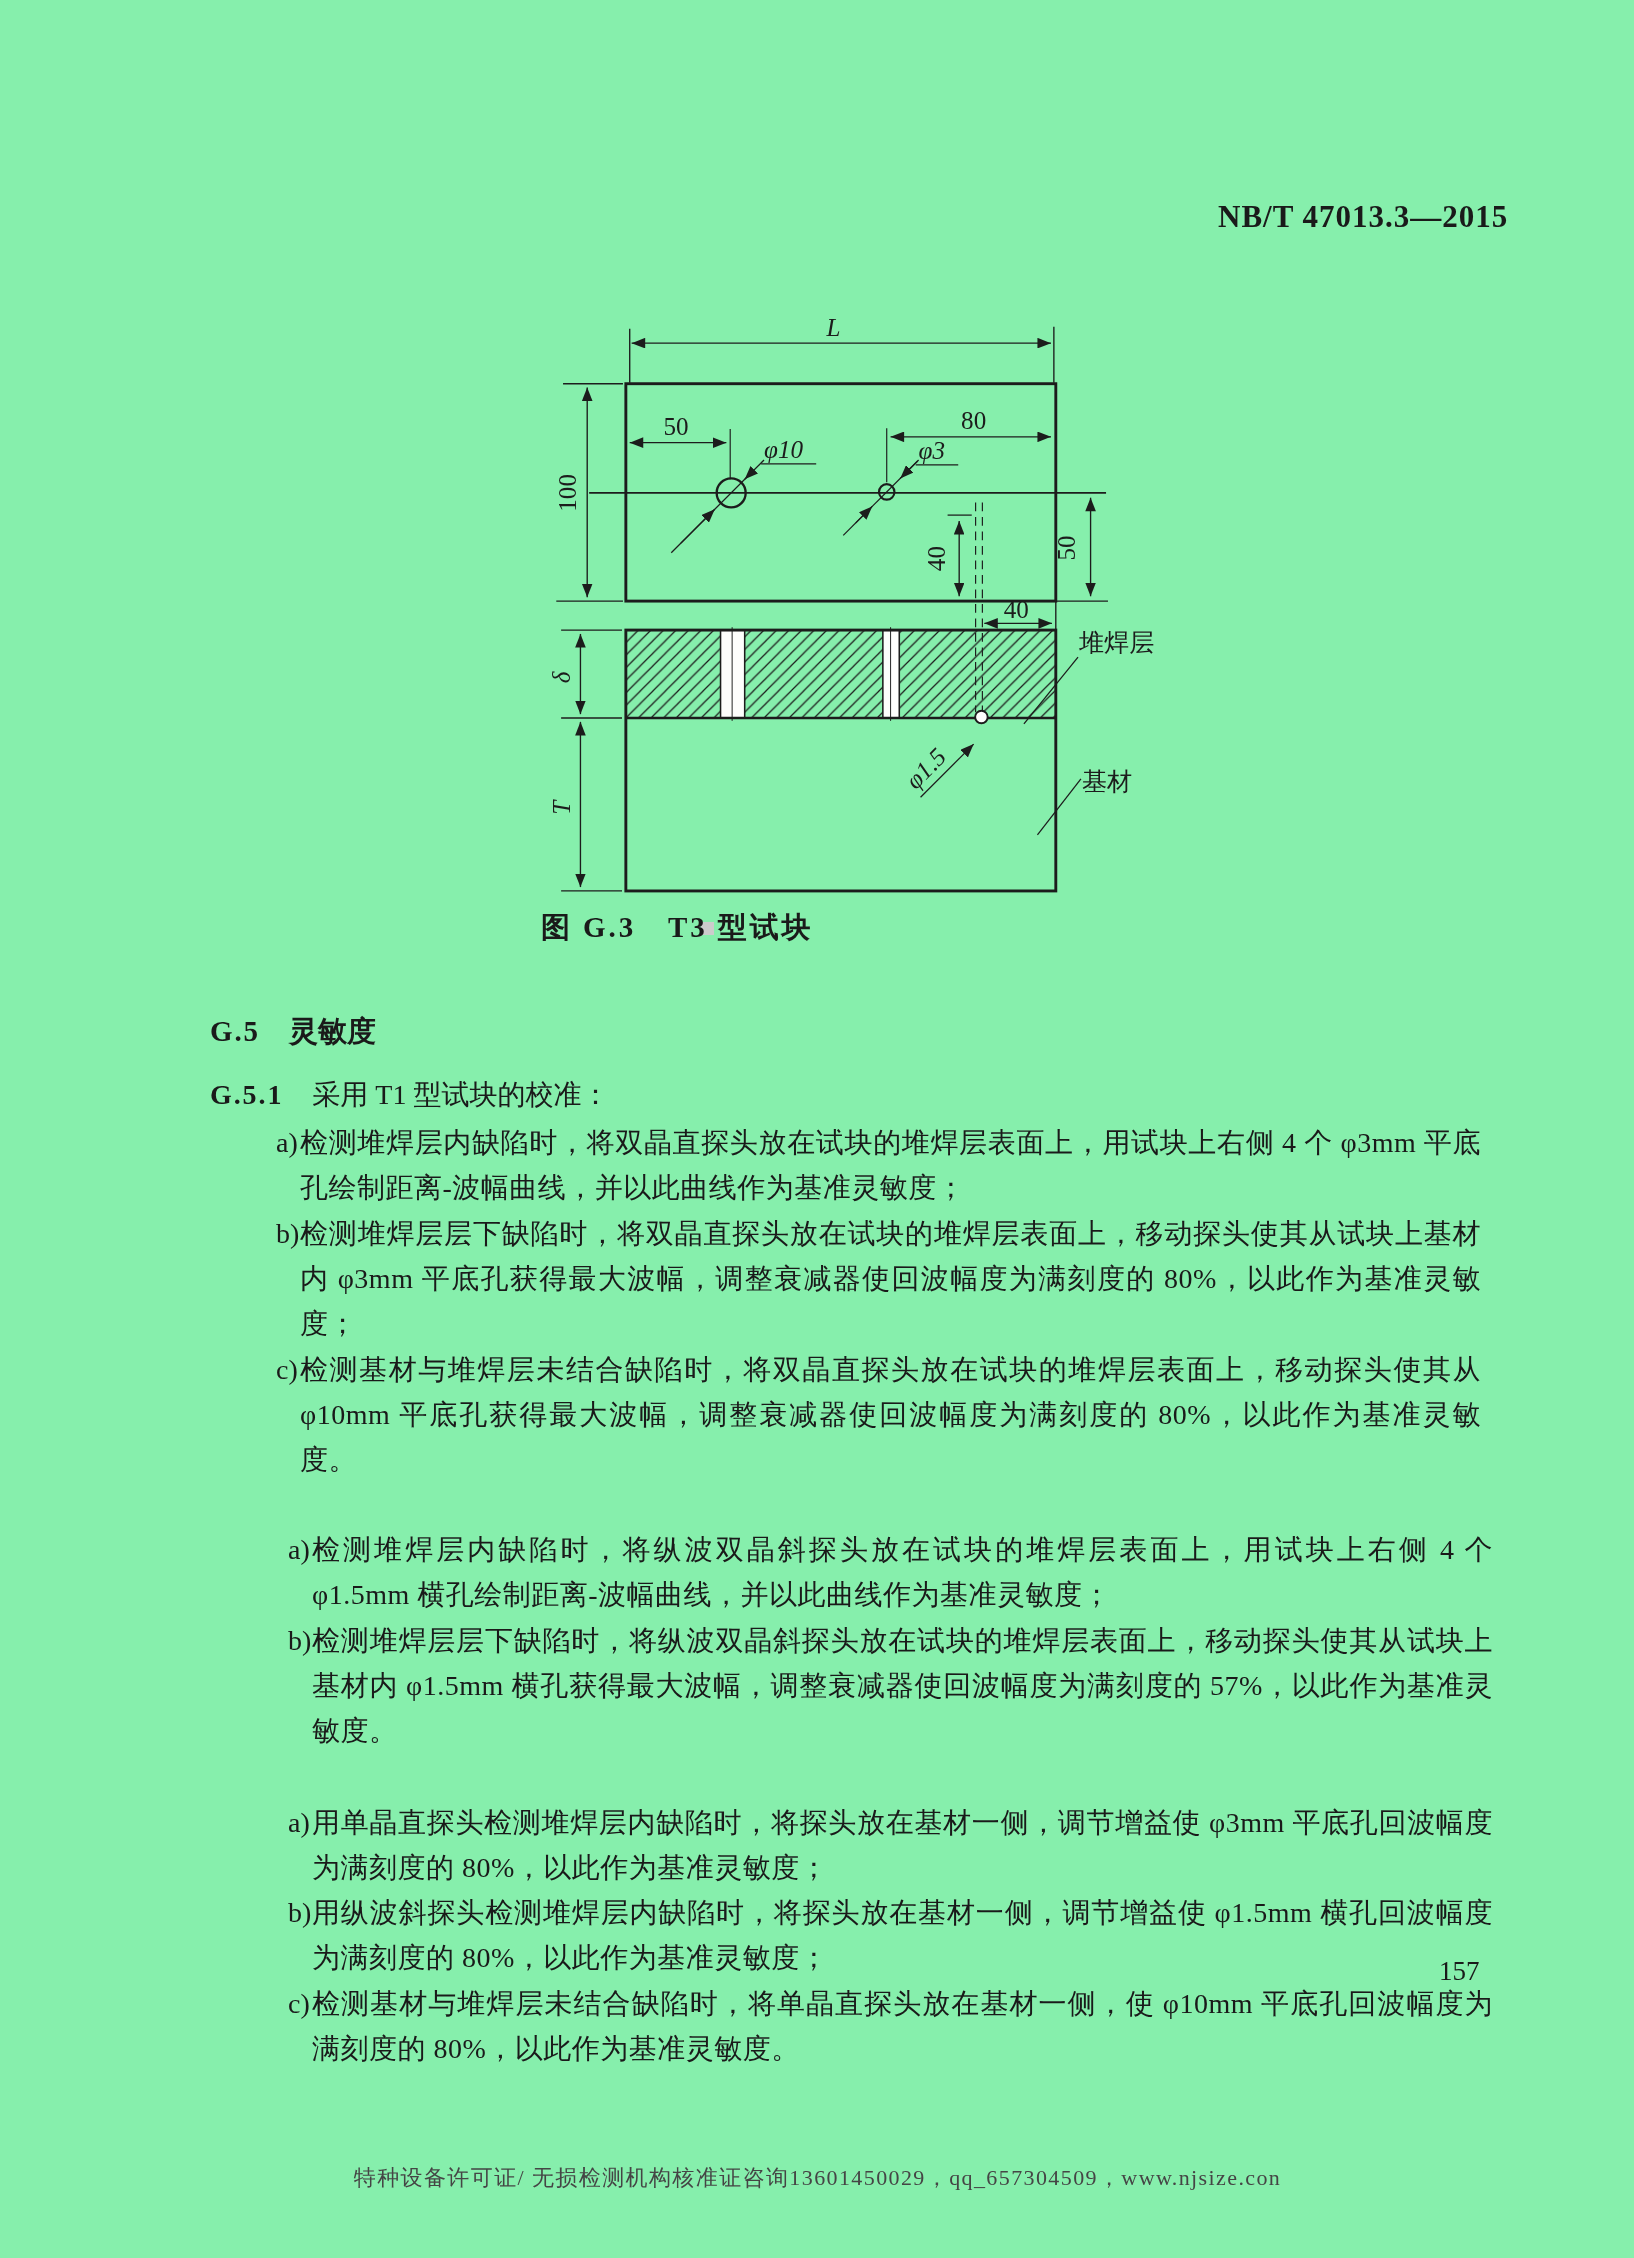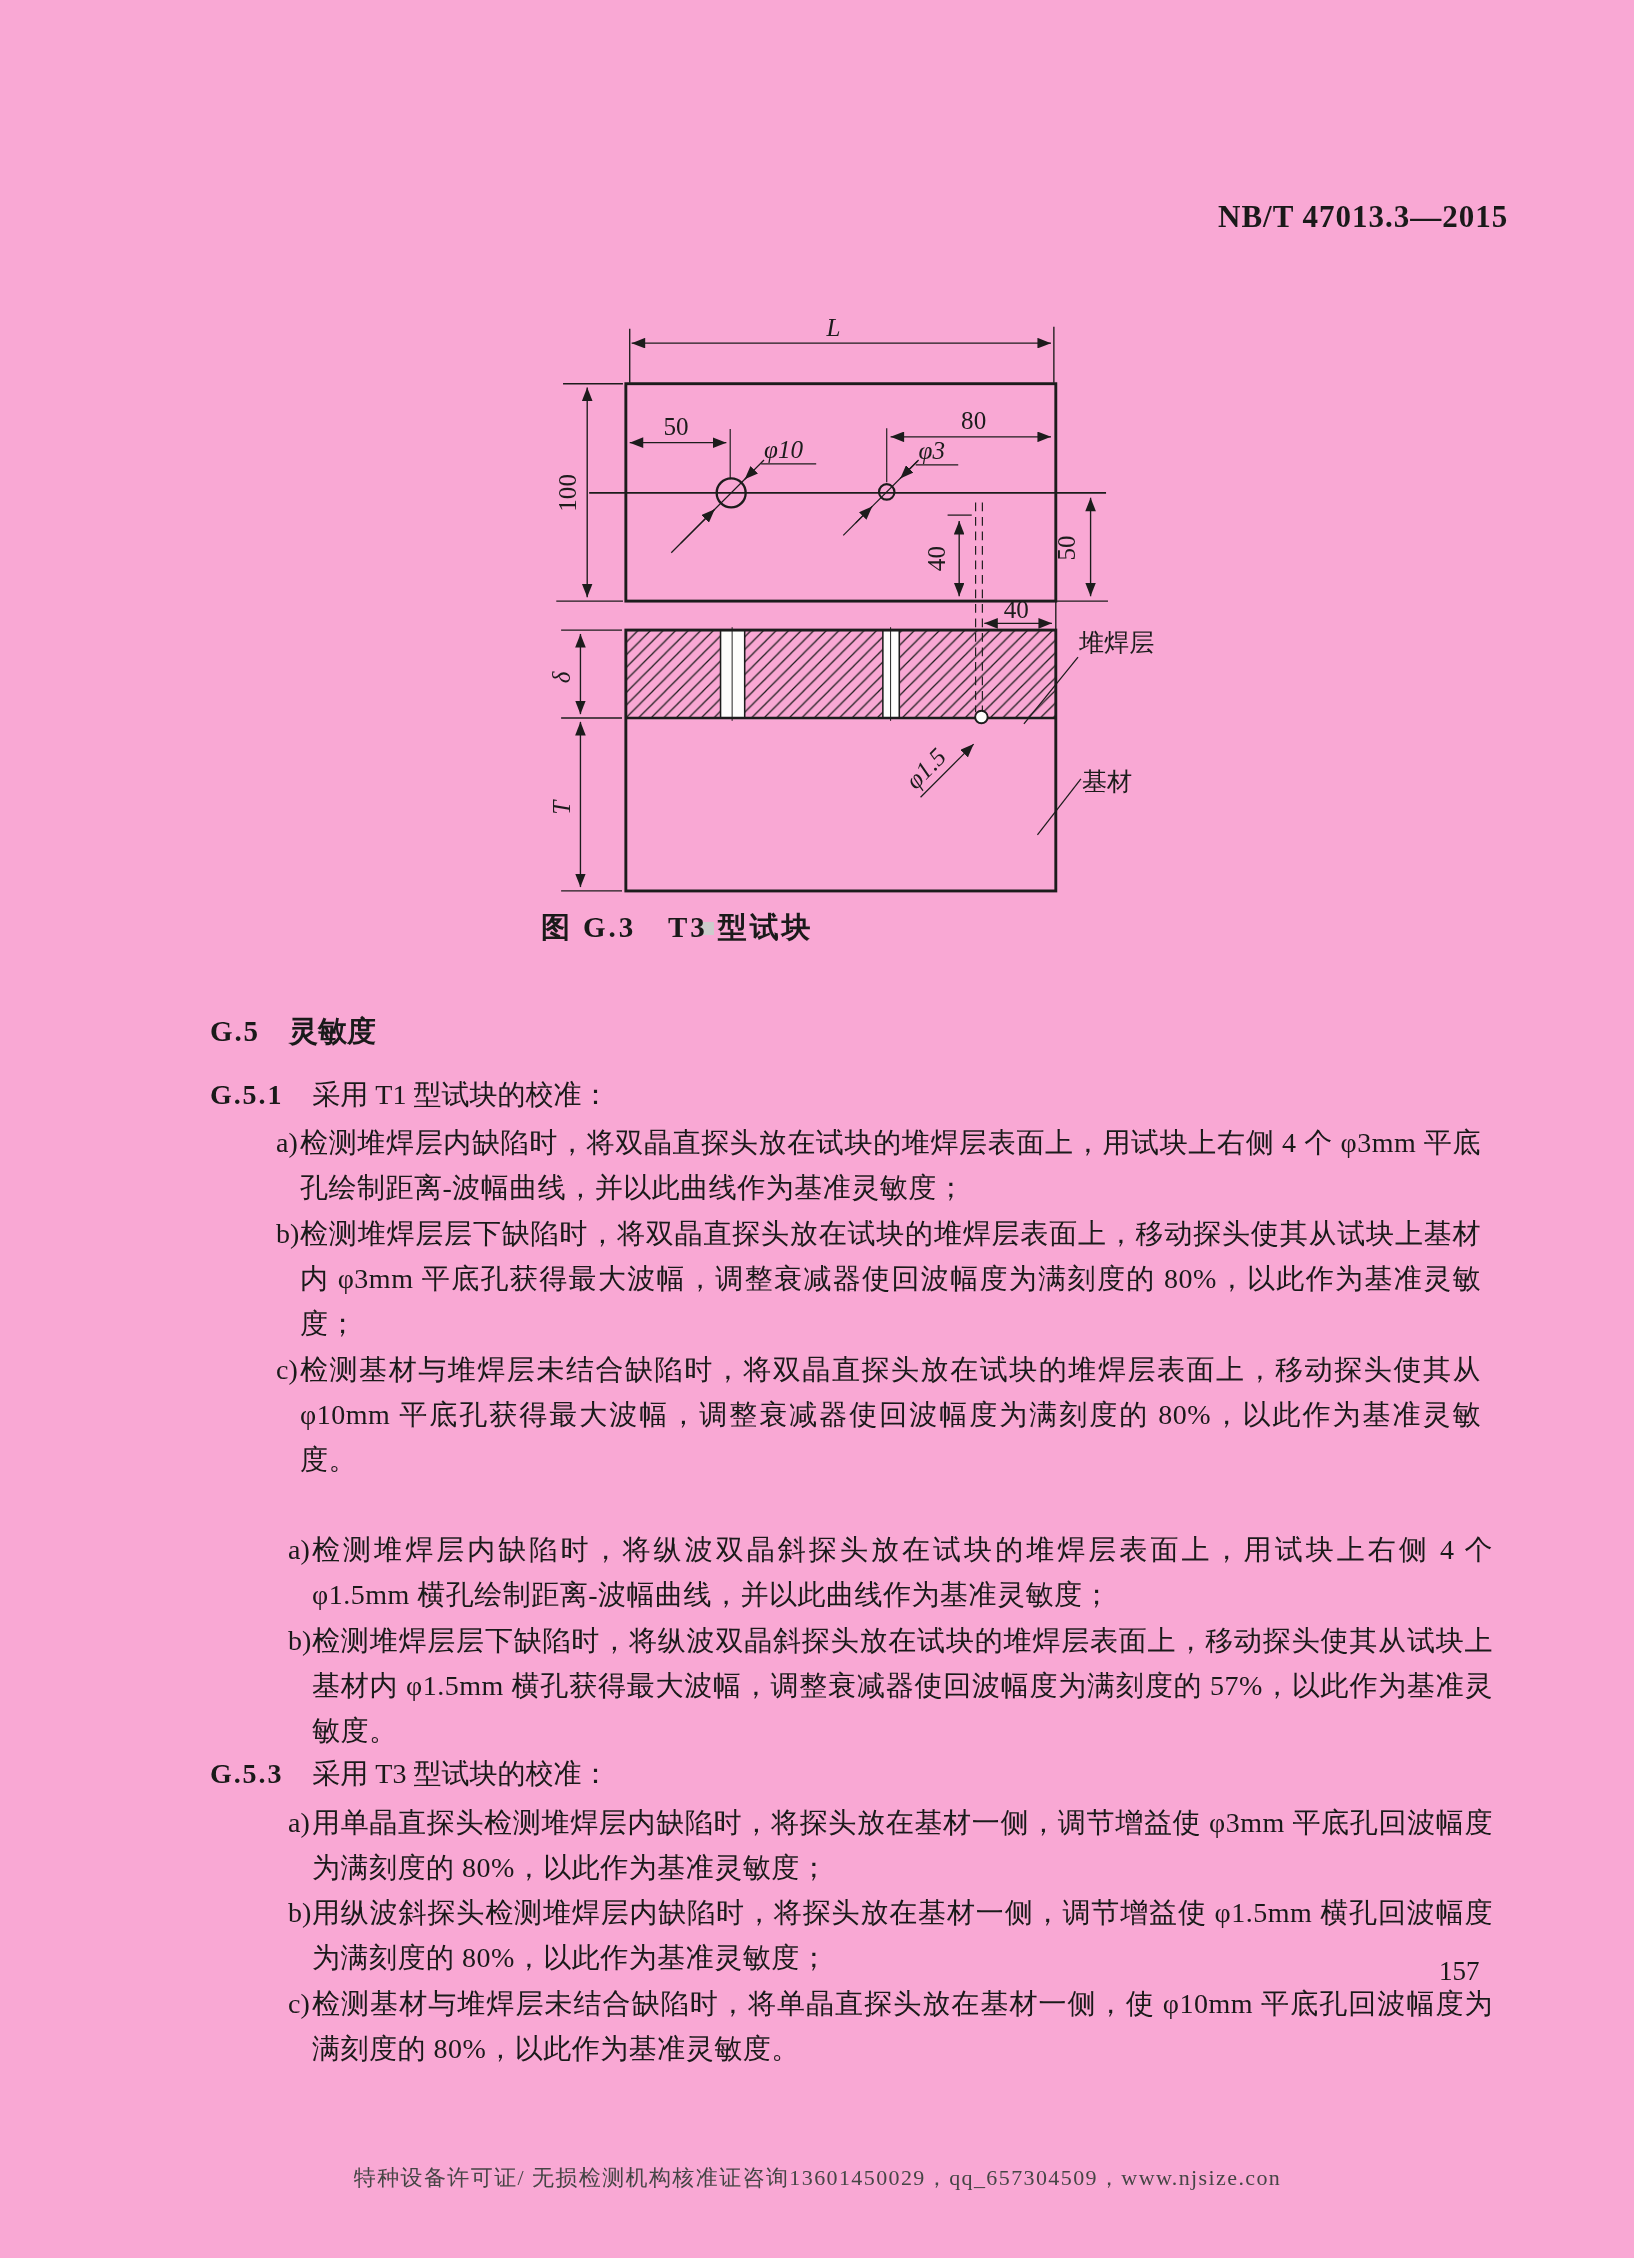--- a/index.html
+++ b/index.html
@@ -1,18 +1,18 @@
 <!DOCTYPE html>
 <html><head>
 <meta charset="utf-8">
 <style>
   html,body{margin:0;padding:0;background:#e8e8e8;}
   .page{
     position:relative;width:1635px;height:2258px;margin:0 auto;
-    background:#f9a8d4;color:#1a1a1a;
+    background:#86efac;color:#1a1a1a;
     font-family:"Liberation Serif", serif;overflow:hidden;
   }
   .header-code{
     position:absolute;top:199px;left:1218px;width:270px;
     font-size:31px;font-weight:bold;letter-spacing:1px;white-space:nowrap;
   }
   .figure-svg{position:absolute;left:536px;top:261px;width:657px;height:657px;}
   .fig-caption{
     position:absolute;top:908px;left:541px;width:628px;text-align:left;
     font-size:29px;font-weight:bold;letter-spacing:2.9px;white-space:nowrap;
@@ -174,23 +174,20 @@
 
   <div class="item i2" style="top:1527px">
     <span class="item-label">a)</span>
     <span class="item-text">检测堆焊层内缺陷时，将纵波双晶斜探头放在试块的堆焊层表面上，用试块上右侧 4 个 φ1.5mm 横孔绘制距离-波幅曲线，并以此曲线作为基准灵敏度；</span>
   </div>
   <div class="item i2" style="top:1618px">
     <span class="item-label">b)</span>
     <span class="item-text">检测堆焊层层下缺陷时，将纵波双晶斜探头放在试块的堆焊层表面上，移动探头使其从试块上基材内 φ1.5mm 横孔获得最大波幅，调整衰减器使回波幅度为满刻度的 57%，以此作为基准灵敏度。</span>
   </div>
 
-  <div class="h2" style="top:1755px">
-    <span class="num">G.5.3</span><span>采用 T3 型试块的校准：</span>
-  </div>
   <div class="item i2" style="top:1800px">
     <span class="item-label">a)</span>
     <span class="item-text">用单晶直探头检测堆焊层内缺陷时，将探头放在基材一侧，调节增益使 φ3mm 平底孔回波幅度为满刻度的 80%，以此作为基准灵敏度；</span>
   </div>
   <div class="item i2" style="top:1890px">
     <span class="item-label">b)</span>
     <span class="item-text">用纵波斜探头检测堆焊层内缺陷时，将探头放在基材一侧，调节增益使 φ1.5mm 横孔回波幅度为满刻度的 80%，以此作为基准灵敏度；</span>
   </div>
   <div class="item i2" style="top:1981px">
     <span class="item-label">c)</span>

